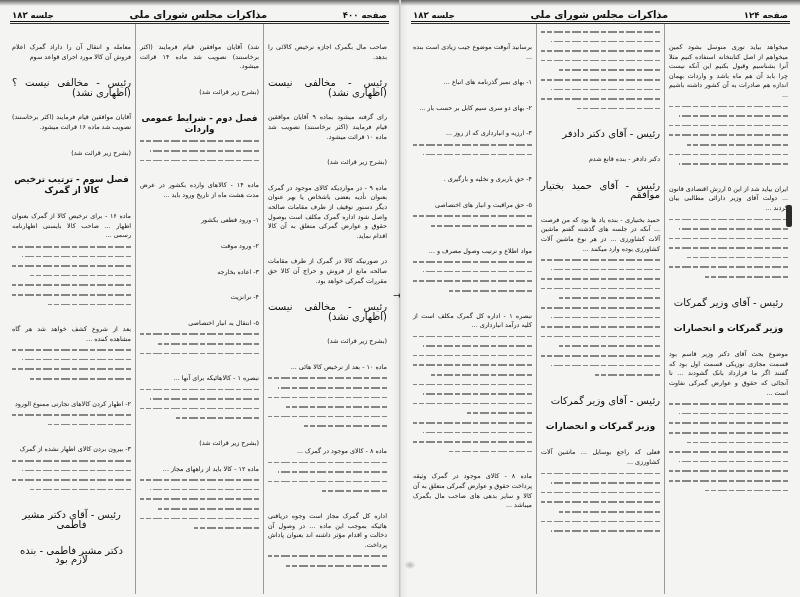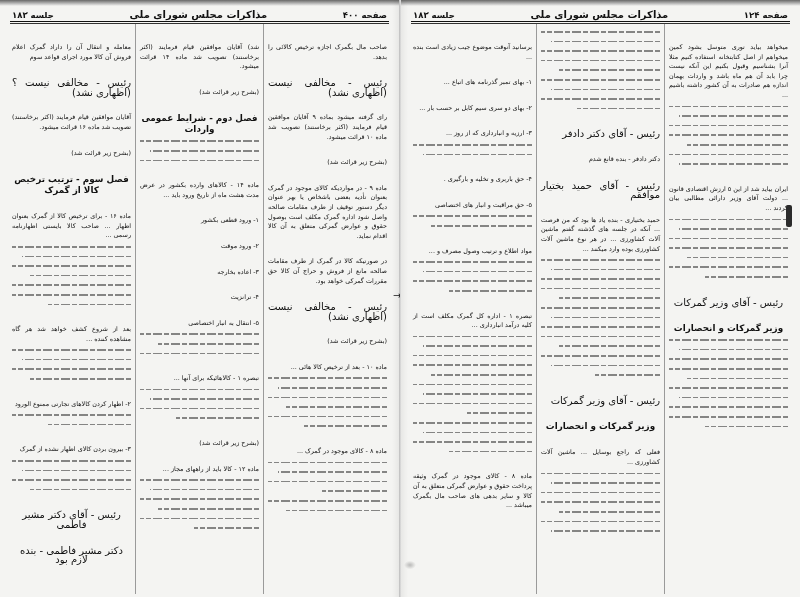--- a/index.html
+++ b/index.html
@@ -98,20 +98,21 @@
         <div class="filler-line w92"></div>
         <div class="filler-line w100"></div>
         <div class="filler-line w85"></div>
         <div class="filler-line w100"></div>
         <div class="filler-line w70"></div>
         <p>ماده ۸ - کالای موجود در گمرک ...</p>
         <div class="filler-line w100"></div>
         <div class="filler-line w92"></div>
         <div class="filler-line w100"></div>
         <div class="filler-line w55"></div>
+        <p>اداره کل گمرک مجاز است وجوه دریافتی هائیکه بموجب این ماده ... در وصول آن دخالت و اقدام مؤثر داشته اند بعنوان پاداش پرداخت.</p>
         <div class="filler-line w100"></div>
         <div class="filler-line w85"></div>
       </div>
 
       <div class="col">
         <p>شد) آقایان موافقین قیام فرمایند (اکثر برخاستند) تصویب شد ماده ۱۴ قرائت میشود.</p>
         <p class="bracket">(بشرح زیر قرائت شد)</p>
         <p class="heading">فصل دوم - شرایط عمومی واردات</p>
         <div class="filler-line w100"></div>
         <div class="filler-line w92"></div>
@@ -196,20 +197,21 @@
         <p>ایران بیاید شد از این ۵ ارزش اقتصادی قانون ... دولت آقای وزیر دارائی مطالبی بیان کردند ...</p>
         <div class="filler-line w100"></div>
         <div class="filler-line w92"></div>
         <div class="filler-line w100"></div>
         <div class="filler-line w100"></div>
         <div class="filler-line w85"></div>
         <div class="filler-line w100"></div>
         <div class="filler-line w70"></div>
         <p class="speaker center">رئیس - آقای وزیر گمرکات</p>
         <p class="heading">وزیر گمرکات و انحصارات</p>
+        <p>موضوع بحث آقای دکتر وزیر قاسم بود قسمت مجازی توزیکی قسمت اول بود که گفتند اگر ما قرارداد بانک گشودند ... تا آنجائی که حقوق و عوارض گمرکی تفاوت است ...</p>
         <div class="filler-line w100"></div>
         <div class="filler-line w92"></div>
         <div class="filler-line w100"></div>
         <div class="filler-line w100"></div>
         <div class="filler-line w85"></div>
         <div class="filler-line w100"></div>
         <div class="filler-line w92"></div>
         <div class="filler-line w100"></div>
         <div class="filler-line w100"></div>
         <div class="filler-line w70"></div>

